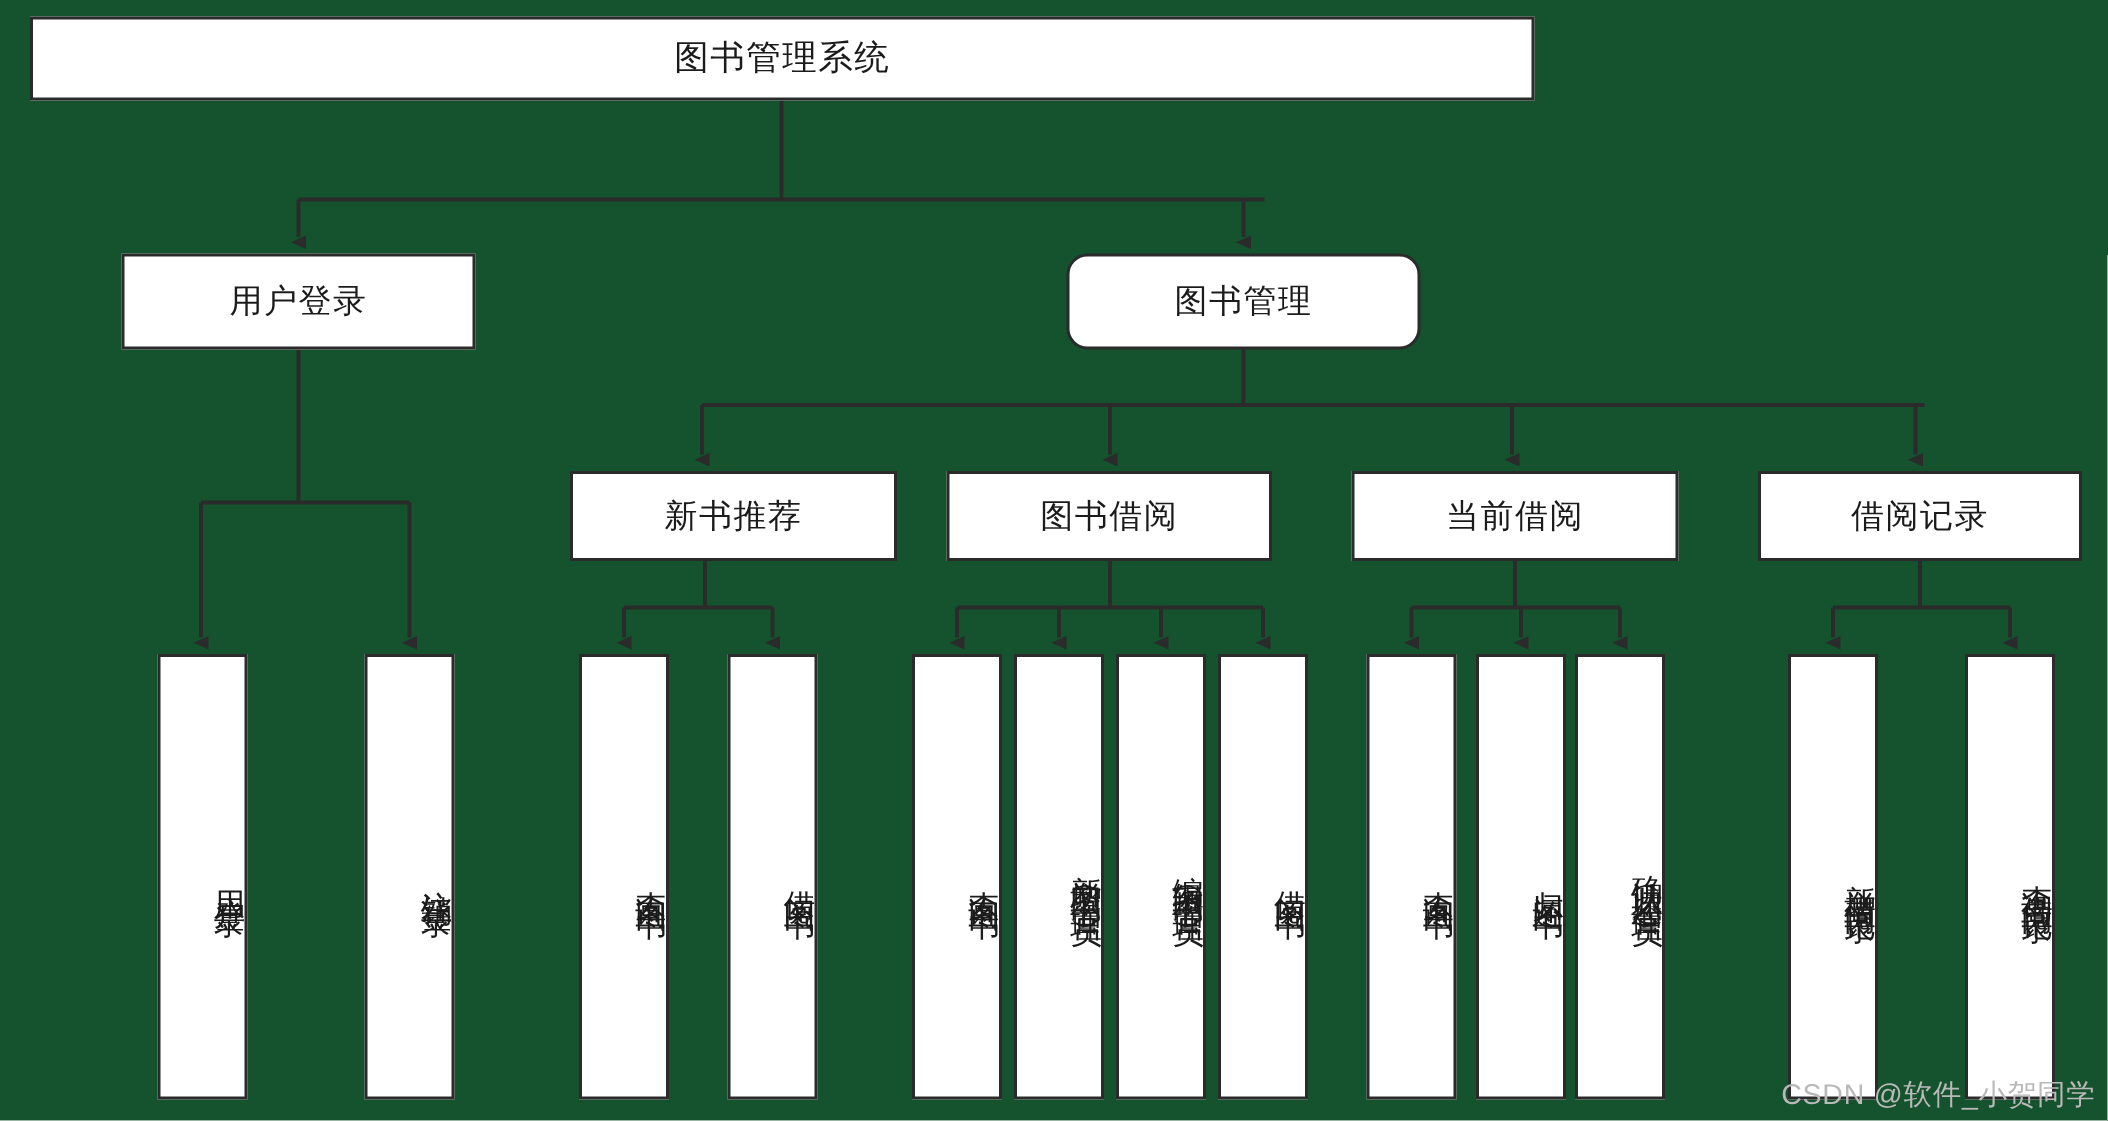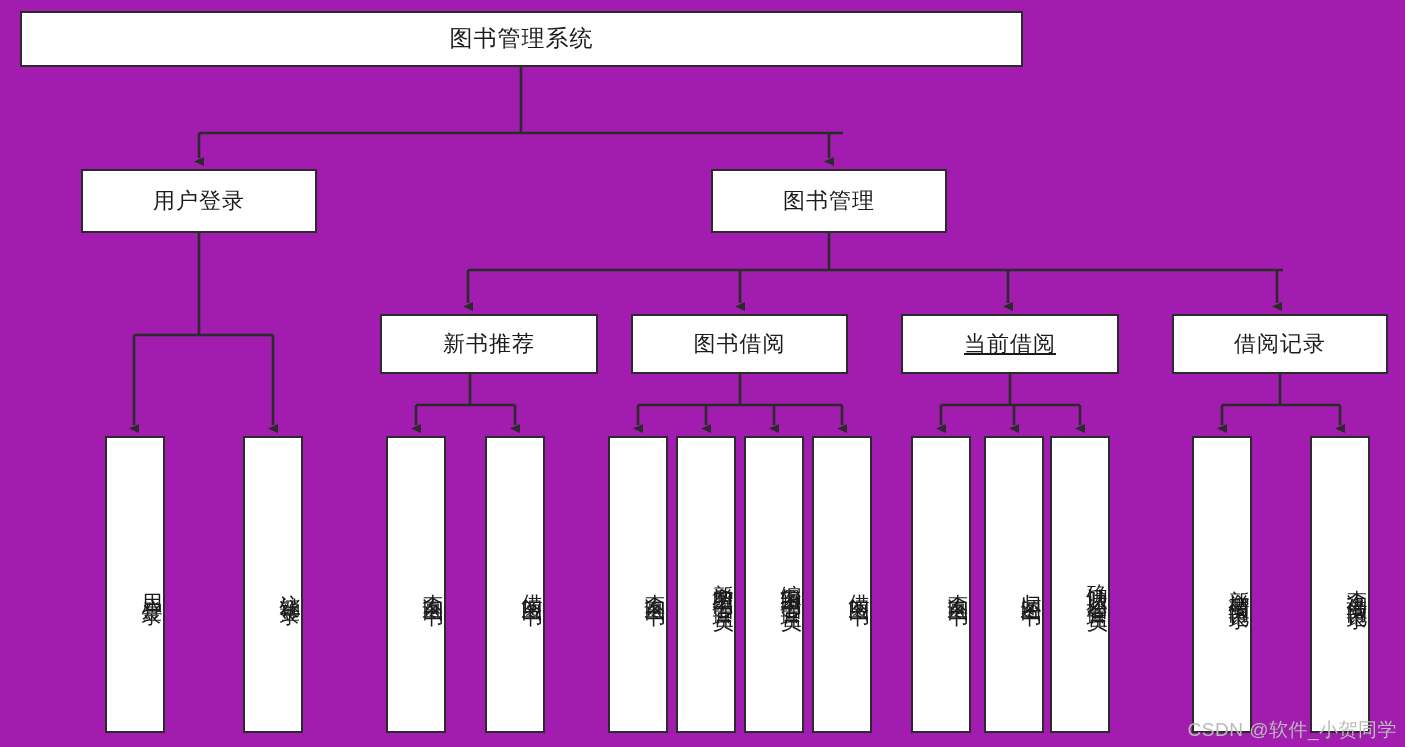--- a/index.html
+++ b/index.html
@@ -4,21 +4,21 @@
 <style>
   html, body {
     margin: 0;
     padding: 0;
     background: #ffffff;
   }
   #canvas {
     position: relative;
     width: 1405px;
     height: 747px;
-    background: #a21caf;
+    background: #14532d;
     font-family: "Liberation Sans", "DejaVu Sans", sans-serif;
     overflow: hidden;
   }
   #edges {
     position: absolute;
     left: 0;
     top: 0;
     width: 1405px;
     height: 747px;
     pointer-events: none;
@@ -128,31 +128,31 @@
     </g>
   </svg>
 
   <div class="node h root" style="left: 20px; top: 11px; width: 1003px; height: 56px;">
     <span>图书管理系统</span>
   </div>
 
   <div class="node h" style="left: 81px; top: 169px; width: 236px; height: 64px;">
     <span>用户登录</span>
   </div>
-  <div class="node h" style="left: 711px; top: 169px; width: 236px; height: 64px;">
+  <div class="node h" style="left: 711px; top: 169px; width: 236px; height: 64px; border-radius: 14px;">
     <span>图书管理</span>
   </div>
 
   <div class="node h" style="left: 380px; top: 314px; width: 218px; height: 60px;">
     <span>新书推荐</span>
   </div>
   <div class="node h" style="left: 631px; top: 314px; width: 217px; height: 60px; text-align: center;">
     <span>图书借阅</span>
   </div>
-  <div class="node h" style="left: 901px; top: 314px; width: 218px; height: 60px; text-decoration: underline;">
+  <div class="node h" style="left: 901px; top: 314px; width: 218px; height: 60px;">
     <span>当前借阅</span>
   </div>
   <div class="node h" style="left: 1172px; top: 314px; width: 216px; height: 60px;">
     <span>借阅记录</span>
   </div>
 
   <div class="node v" style="left: 105px; top: 436px; width: 60px; height: 297px;">
     <span class="vtext">用户登录</span>
   </div>
   <div class="node v" style="left: 243px; top: 436px; width: 60px; height: 297px;">

